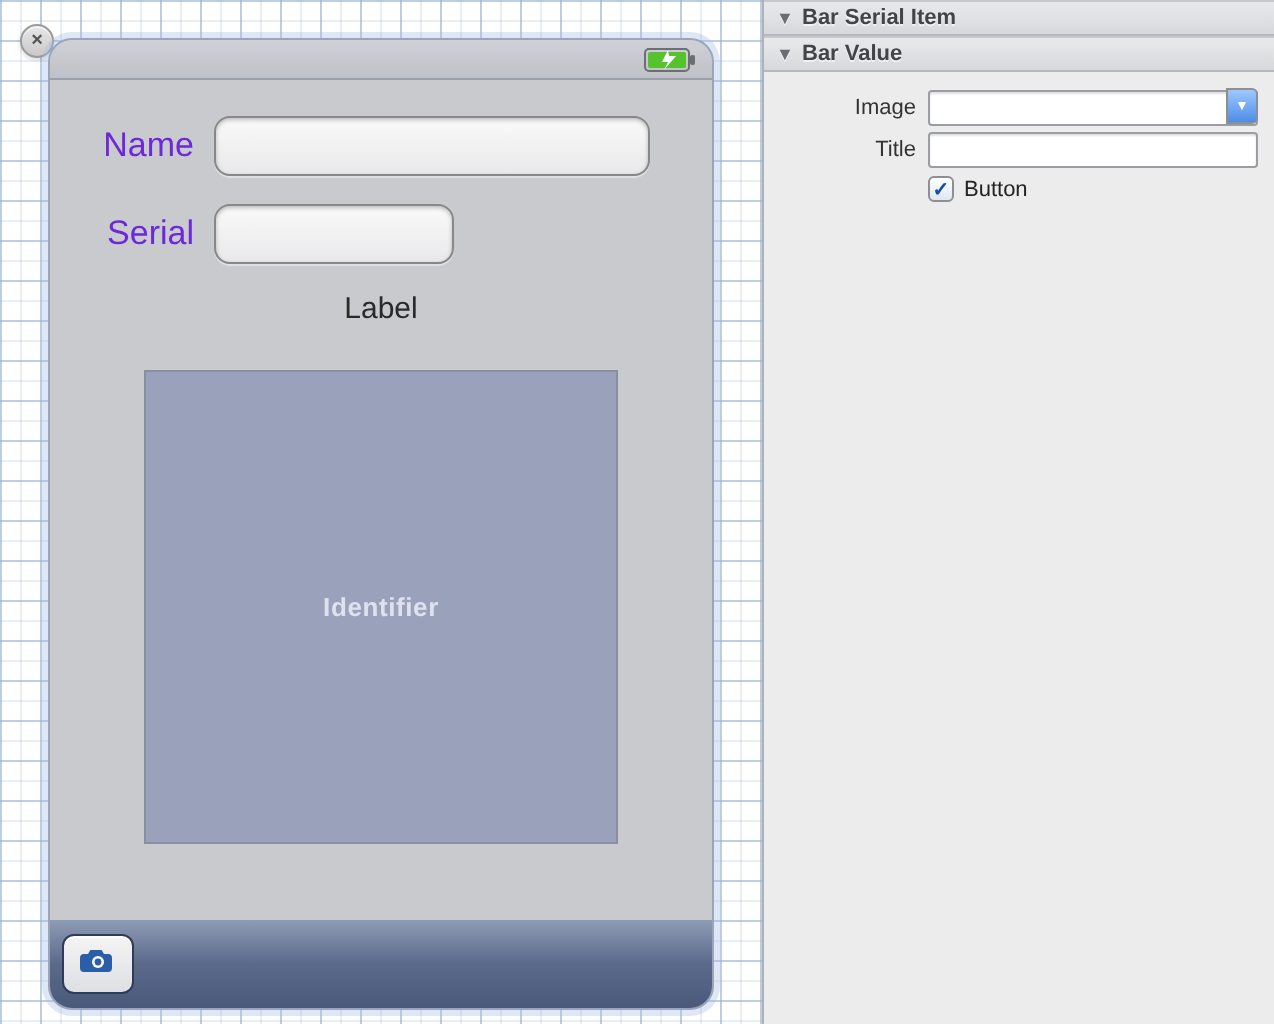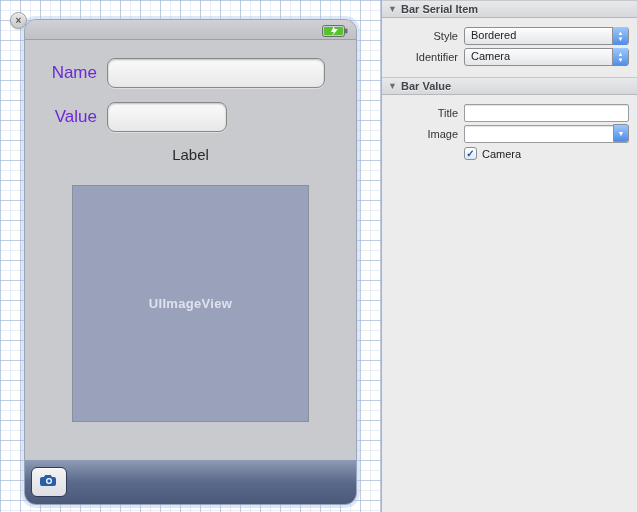--- a/index.html
+++ b/index.html
@@ -224,26 +224,26 @@
         </svg>
       </span>
     </div>
 
     <div class="content">
       <div class="form-row">
         <div class="form-label">Name</div>
         <div class="text-field"></div>
       </div>
       <div class="form-row">
-        <div class="form-label">Value</div>
+        <div class="form-label">Serial</div>
         <div class="text-field short"></div>
       </div>
       <div class="center-label">Label</div>
       <div class="imageview">
-        <span>UIImageView</span>
+        <span>Identifier</span>
       </div>
     </div>
 
     <div class="toolbar">
       <div class="bar-button">
         <span>
           <svg width="18" height="14" viewBox="0 0 18 14">
             <path d="M2 4 h2 l1.2-2 h5.6 l1.2 2 h2 a2 2 0 0 1 2 2 v5 a2 2 0 0 1-2 2 h-12 a2 2 0 0 1-2-2 v-5 a2 2 0 0 1 2-2 z" fill="#2b5ea8"></path>
             <circle cx="9" cy="8" r="3" fill="#fff"></circle>
             <circle cx="9" cy="8" r="1.7" fill="#2b5ea8"></circle>
@@ -253,60 +253,38 @@
     </div>
   </div>
 </div>
 
 <div class="inspector">
 
   <div class="section-hdr">
     <span class="disclose">▼</span>
     <span>Bar Serial Item</span>
   </div>
-  <div class="section-body">
-    <div class="prop-row">
-      <div class="prop-label">Style</div>
-      <div class="aqua-select">
-        <span>Bordered</span>
-        <div class="aqua-arrows">
-            <span>▲</span>
-            <span>▼</span>
-          </div>
-      </div>
-    </div>
-    <div class="prop-row">
-      <div class="prop-label">Identifier</div>
-      <div class="aqua-select">
-        <span>Camera</span>
-        <div class="aqua-arrows">
-            <span>▲</span>
-            <span>▼</span>
-          </div>
-      </div>
-    </div>
-  </div>
 
   <div class="section-hdr">
     <span class="disclose">▼</span>
     <span>Bar Value</span>
   </div>
   <div class="section-body">
-    <div class="prop-row">
-      <div class="prop-label">Title</div>
-      <input class="aqua-input" value="" style="">
-    </div>
     <div class="prop-row">
       <div class="prop-label">Image</div>
       <div class="combo-wrap">
         <input class="aqua-input" style="width: 100%; padding-right: 18px;" value="">
         <div class="combo-arrow">
             <span>▼</span>
           </div>
       </div>
     </div>
+    <div class="prop-row">
+      <div class="prop-label">Title</div>
+      <input class="aqua-input" value="" style="">
+    </div>
     <div class="check-row">
       <div class="aqua-check">✓</div>
-      <span>Camera</span>
+      <span>Button</span>
     </div>
   </div>
 
 </div>
 
 </body></html>

